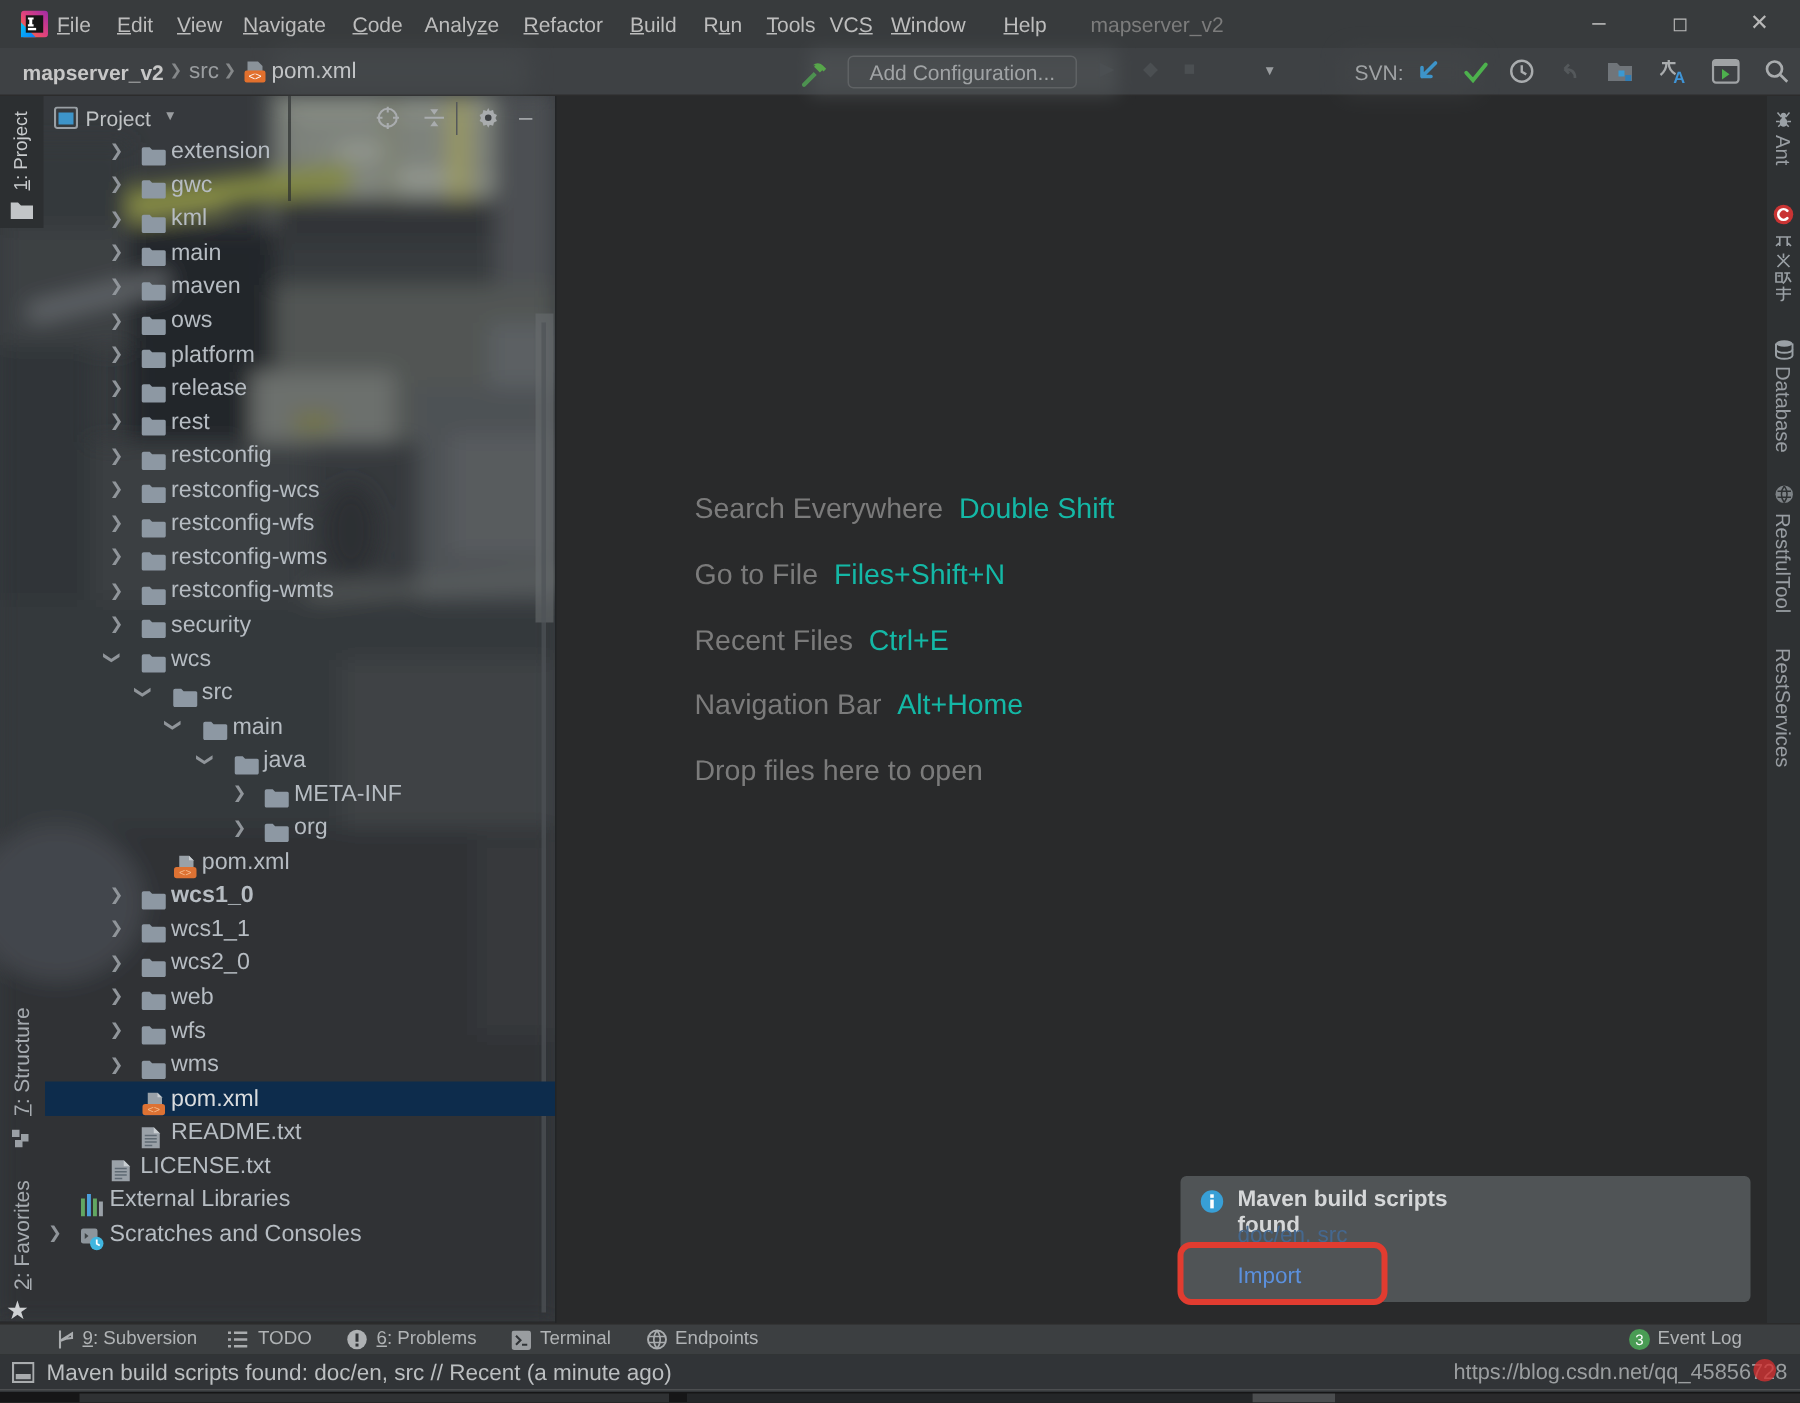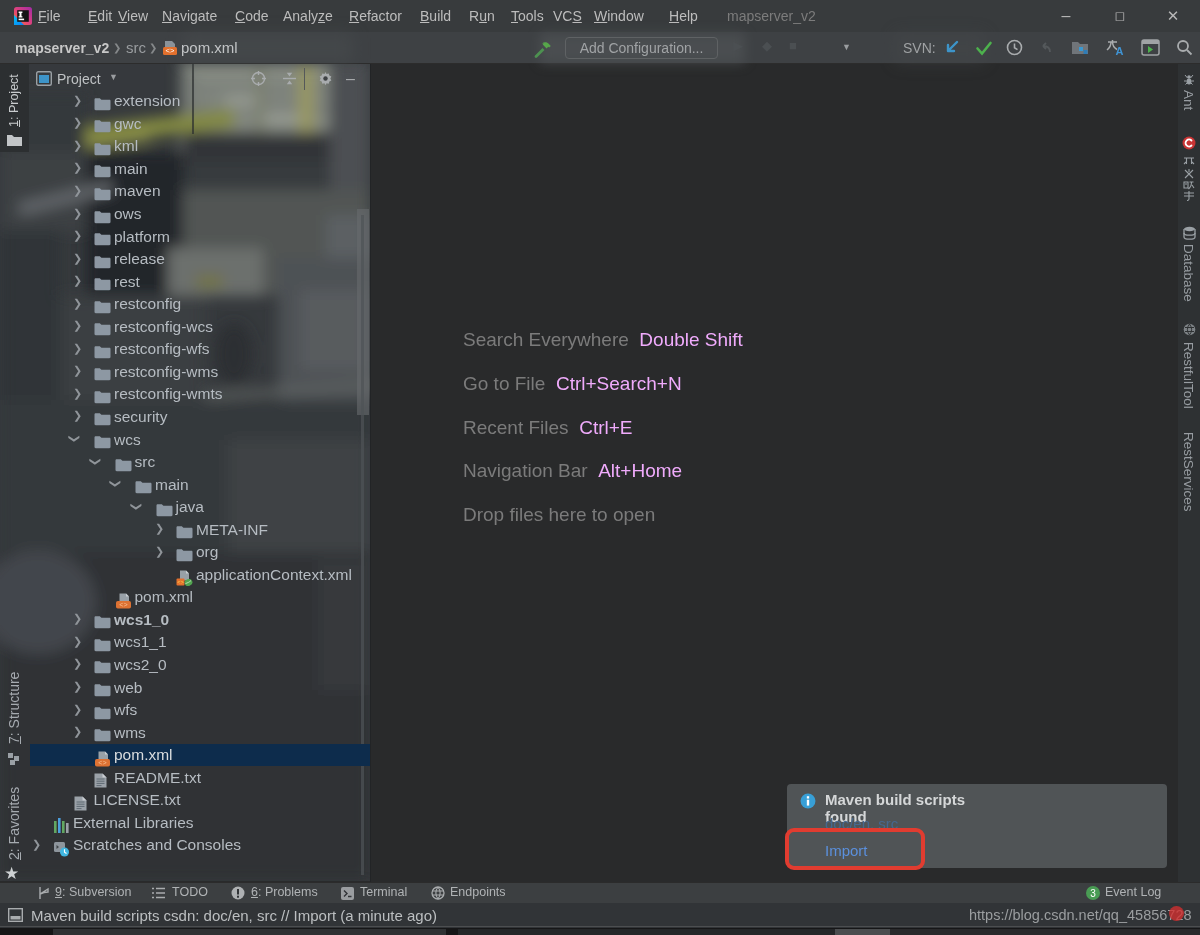--- a/index.html
+++ b/index.html
@@ -20,21 +20,21 @@
 .vtextL{position:absolute;transform:rotate(-90deg);transform-origin:0 0;font-size:14px;color:#a6abb0;white-space:nowrap}
 .vtextR{position:absolute;transform:rotate(90deg);transform-origin:0 0;font-size:13.5px;color:#989da2;white-space:nowrap}
 #ptree{position:absolute;left:30px;top:89.8px;width:340px}
 .row{position:relative;height:22.55px;white-space:nowrap}
 .row .txt{position:absolute;top:2.5px;font-size:15.5px;color:#b6bcc2}
 .row .chev{position:absolute;top:4px;font-size:11px;color:#90959a}
 .ric{position:absolute;top:3px}
 
 .hint{position:absolute;font-size:19px;white-space:nowrap}
 .hint .lb{color:#7b7b7b}
-.hint .sc{color:#f0abfc}
+.hint .sc{color:#14b8a6}
 
 #notif{position:absolute;left:787px;top:784px;width:380px;height:84px;background:#505456;border-radius:4px}
 
 #statusbar{position:absolute;left:0;top:882px;width:1200px;height:21px;background:#3c3f41;border-top:1px solid #2b2b2b;font-size:12.5px;color:#b0b3b5}
 .sbitem{position:absolute;top:882px;height:21px;line-height:21px;white-space:nowrap;font-size:12.5px;color:#b0b3b5}
 #msgbar{position:absolute;left:0;top:903px;width:1200px;height:25px;background:#313437;font-size:14px;color:#bcbfc1}
 #bstrip{position:absolute;left:0;top:928px;width:1200px;height:7px;background:#161617}
 u{text-decoration:underline}
 </style></head>
 <body>
@@ -107,21 +107,21 @@
           <stop offset="1" stop-color="#087cfa"></stop>
   </linearGradient>
       </defs>
   <rect width="18" height="18" rx="2.5" fill="url(#ijg)"></rect>
   <path d="M0 18V8l10 10z" fill="url(#ijg2)"></path>
   <rect x="3.2" y="3.2" width="11.6" height="11.6" fill="#151515"></rect>
   <rect x="4.6" y="11.6" width="5.5" height="1.6" fill="#fff"></rect>
   <path d="M4.6 4.6h3.8v1.4H7.5v3.2h.9v1.4H4.6V9.2h.9V6H4.6z" fill="#fff"></path>
 </svg>
 <div class="menu" style="left:38px"><u>F</u>ile</div>
-<div class="menu" style="left:88px"><u>E</u>dit</div>
+<div class="menu" style="left:78px"><u>E</u>dit</div>
 <div class="menu" style="left:118px"><u>V</u>iew</div>
 <div class="menu" style="left:162px"><u>N</u>avigate</div>
 <div class="menu" style="left:235px"><u>C</u>ode</div>
 <div class="menu" style="left:283px">Analy<u>z</u>e</div>
 <div class="menu" style="left:349px"><u>R</u>efactor</div>
 <div class="menu" style="left:420px"><u>B</u>uild</div>
 <div class="menu" style="left:469px">R<u>u</u>n</div>
 <div class="menu" style="left:511px"><u>T</u>ools</div>
 <div class="menu" style="left:553px">VC<u>S</u></div>
 <div class="menu" style="left:594px"><u>W</u>indow</div>
@@ -410,33 +410,20 @@
       <div class="row" style="">
         <div class="chev" style="left:125px">❯</div>
         <div style="position:absolute;left:146px;top:4px;width:17px;height:16px">
           <svg class="ric" width="17" height="14" viewBox="0 0 16 14">
             <path d="M0 2.5c0-.8.5-1.3 1.3-1.3h4l1.6 1.6H15c.6 0 1 .5 1 1.1v8.2c0 .7-.5 1.2-1.2 1.2H1.2C.5 13.3 0 12.8 0 12.1z" fill="#8d98a3"></path>
           </svg>
         </div>
         <div class="txt" style="left:166px;">org</div>
       </div>
       <div class="row" style="">
-        <div style="position:absolute;left:146px;top:4px;width:17px;height:16px">
-          <svg class="ric" width="17" height="16" viewBox="0 0 17 16">
-            <path d="M4 0.5h6l3 3v7H4z" fill="#98a0a7"></path>
-            <path d="M10 0.5l3 3h-3z" fill="#c9ced2"></path>
-            <rect x="0.5" y="8.5" width="8" height="7" rx="1" fill="#e2702d"></rect>
-            <text x="4.5" y="14" font-size="5.5" fill="#ffd24a" text-anchor="middle" font-family="Liberation Mono">&lt;&gt;</text>
-            <ellipse cx="12.5" cy="12.5" rx="4" ry="3.4" fill="#51a550" transform="rotate(-20 12.5 12.5)"></ellipse>
-            <path d="M9.5 13.5c2-.5 4-1.5 5.5-3" stroke="#d7e8d0" stroke-width="0.8" fill="none"></path>
-          </svg>
-        </div>
-        <div class="txt" style="left:166px;">applicationContext.xml</div>
-      </div>
-      <div class="row" style="">
         <div style="position:absolute;left:84.5px;top:4px;width:17px;height:16px">
           <svg class="ric" width="17" height="16" viewBox="0 0 17 16">
             <path d="M4.5 0.5h6.5l3 3v5H4.5z" fill="#99a1a8"></path>
             <path d="M11 0.5l3 3h-3z" fill="#c9ced2"></path>
             <rect x="1" y="8" width="15" height="7.5" rx="1.8" fill="#dd7233"></rect>
             <text x="8.5" y="14" font-size="7" fill="#f7c093" text-anchor="middle" font-family="Liberation Mono">&lt;&gt;</text>
           </svg>
         </div>
         <div class="txt" style="left:104.5px;">pom.xml</div>
       </div>
@@ -545,21 +532,21 @@
             <circle cx="11.5" cy="11" r="4.5" fill="#40b6e0"></circle>
             <path d="M11.5 8.3v2.9l2 1.2" stroke="#fff" stroke-width="1.2" fill="none"></path>
           </svg>
         </div>
         <div class="txt" style="left:43px;">Scratches and Consoles</div>
       </div>
     </div>
 
 
 <div class="hint" style="left:463px;top:329px"><span class="lb">Search Everywhere</span>&nbsp;&nbsp;<span class="sc">Double Shift</span></div>
-<div class="hint" style="left:463px;top:373px"><span class="lb">Go to File</span>&nbsp;&nbsp;<span class="sc">Ctrl+Search+N</span></div>
+<div class="hint" style="left:463px;top:373px"><span class="lb">Go to File</span>&nbsp;&nbsp;<span class="sc">Files+Shift+N</span></div>
 <div class="hint" style="left:463px;top:417px"><span class="lb">Recent Files</span>&nbsp;&nbsp;<span class="sc">Ctrl+E</span></div>
 <div class="hint" style="left:463px;top:460px"><span class="lb">Navigation Bar</span>&nbsp;&nbsp;<span class="sc">Alt+Home</span></div>
 <div class="hint" style="left:463px;top:504px"><span class="lb">Drop files here to open</span></div>
 
 
 <div id="notif"></div>
 <svg class="abs" style="left:800px;top:793px" width="16" height="16" viewBox="0 0 15 15">
   <circle cx="7.5" cy="7.5" r="7" fill="#389fd6"></circle>
   <rect x="6.4" y="6.3" width="2.2" height="5.5" fill="#fff"></rect>
   <rect x="6.4" y="3" width="2.2" height="2.2" fill="#fff"></rect>
@@ -634,21 +621,21 @@
   <text x="7" y="10.5" font-size="10" fill="#fff" text-anchor="middle" font-family="Liberation Sans">3</text>
 </svg>
 <div class="sbitem" style="left:1105px">Event Log</div>
 
 
 <div id="msgbar"></div>
 <svg class="abs" style="left:8px;top:908px" width="15" height="14" viewBox="0 0 15 14">
   <rect x="0.7" y="0.7" width="13.6" height="12.6" stroke="#a9acae" stroke-width="1.4" fill="none"></rect>
   <rect x="2.5" y="8" width="10" height="3.5" fill="#a9acae"></rect>
 </svg>
-<div class="abs" style="left:31px;top:903px;height:25px;line-height:25px;font-size:15px;color:#bcbfc1">Maven build scripts csdn: doc/en, src // Import (a minute ago)</div>
+<div class="abs" style="left:31px;top:903px;height:25px;line-height:25px;font-size:15px;color:#bcbfc1">Maven build scripts found: doc/en, src // Recent (a minute ago)</div>
 <div class="abs" style="left:969px;top:903px;height:25px;line-height:25px;font-size:14.5px;color:#9b9ea0">https://blog.csdn.net/qq_45856728</div>
 <div class="abs" style="left:1169px;top:906px;width:15px;height:15px;border-radius:8px;background:rgba(213,48,48,0.78)"></div>
 <div class="abs" style="left:0;top:926px;width:1200px;height:1px;background:#4c4e50"></div>
 
 
 <div id="bstrip"></div>
 <div class="abs" style="left:53px;top:929px;width:393px;height:6px;background:#2f3133"></div>
 <div class="abs" style="left:458px;top:929px;width:377px;height:6px;background:#242628"></div>
 <div class="abs" style="left:835px;top:929px;width:55px;height:6px;background:#4b4d4f"></div>
 <div class="abs" style="left:890px;top:929px;width:310px;height:6px;background:#29292b"></div>

